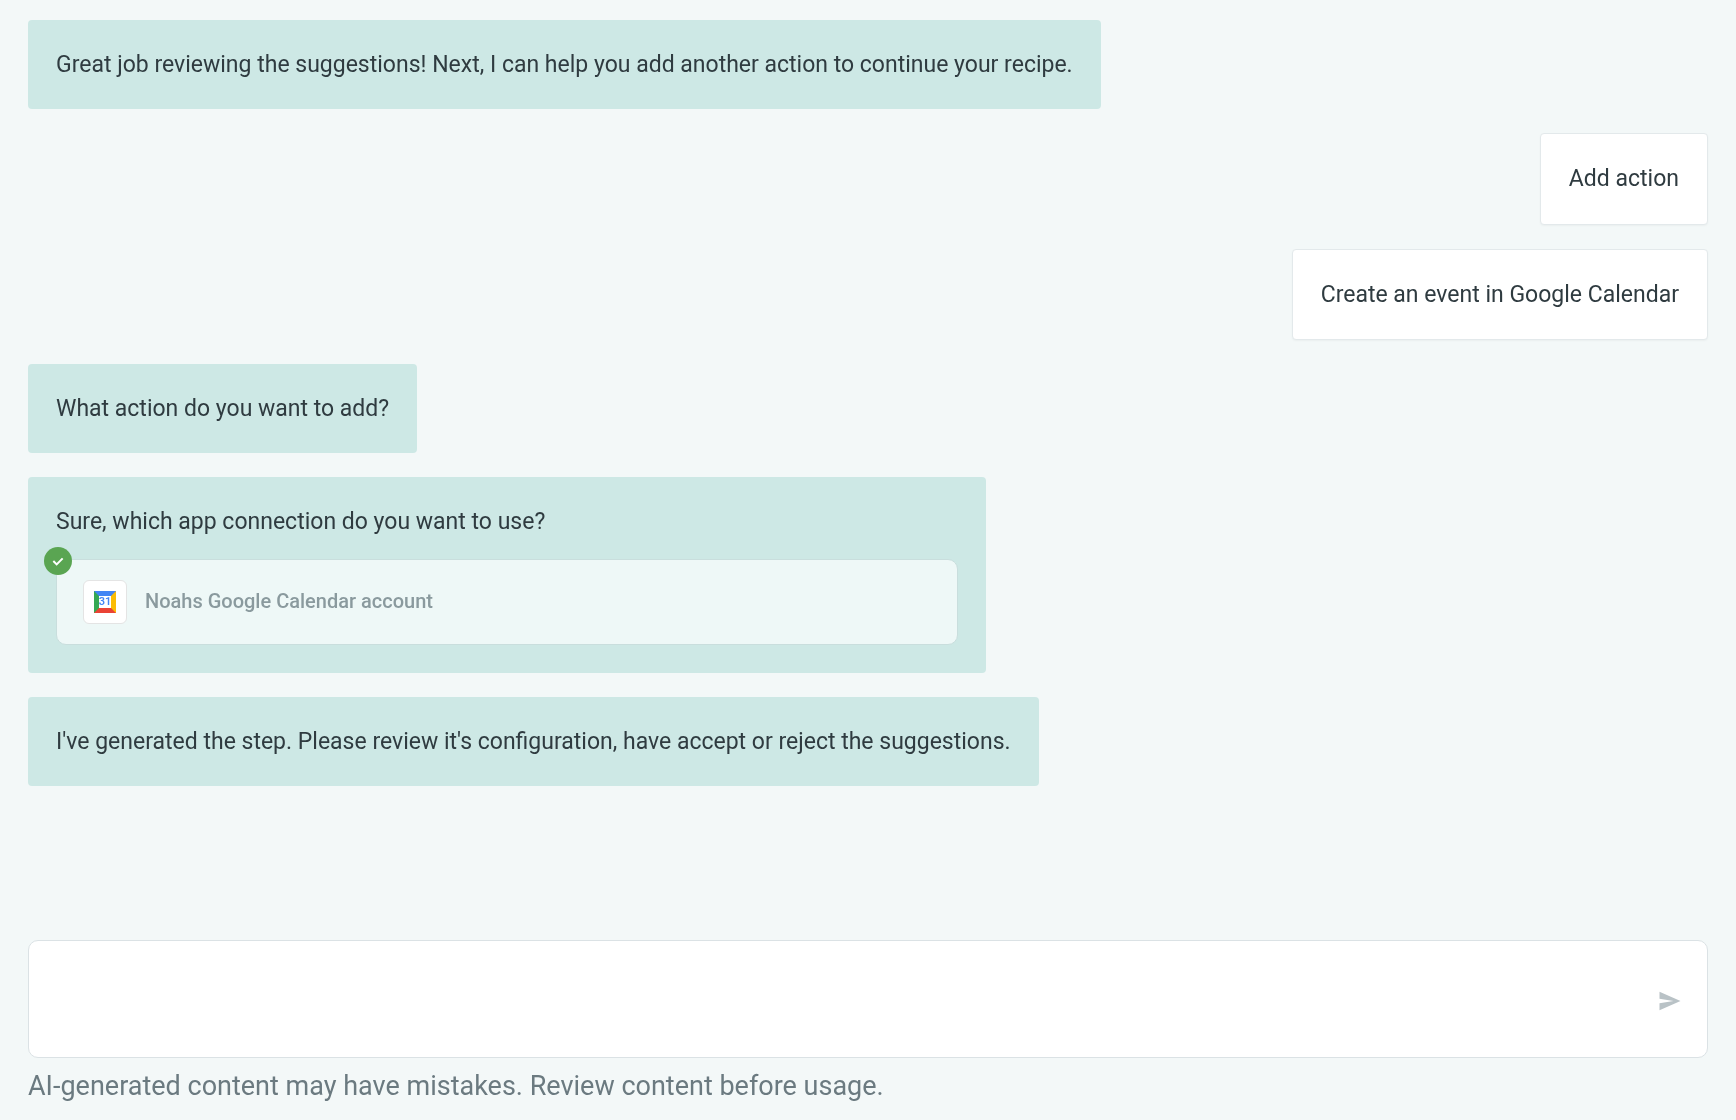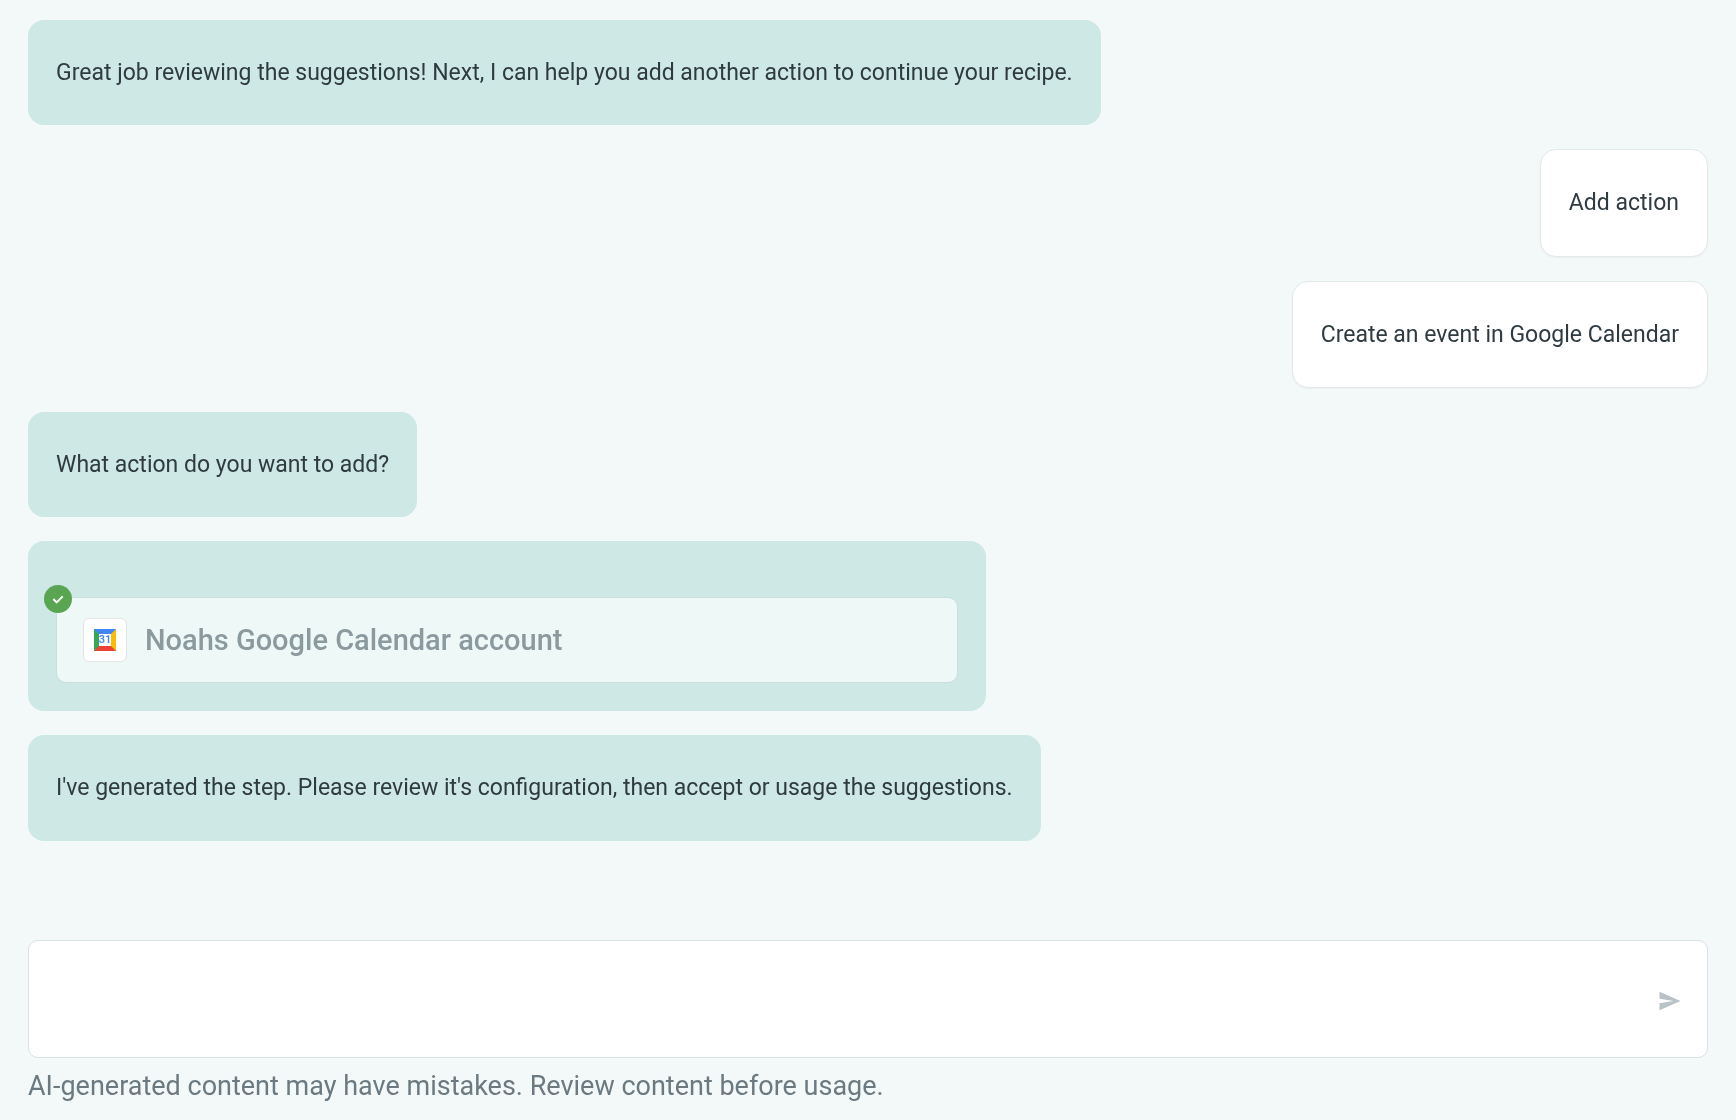--- a/index.html
+++ b/index.html
@@ -15,22 +15,22 @@
       overflow: hidden;
       position: relative;
     }
     .chat-container {
       padding: 20px 28px 0 28px;
       display: flex;
       flex-direction: column;
       gap: 24px;
     }
     .msg {
-      border-radius: 16px;
-      padding: 36px 28px;
+      border-radius: 4px;
+      padding: 28px 28px;
       font-size: 23px;
       line-height: 1.45;
       color: #2f3b40;
       max-width: 100%;
       width: fit-content;
     }
     .msg-assistant {
       background: #cde8e5;
       align-self: flex-start;
     }
@@ -108,21 +108,21 @@
     .gcal-num {
       position: absolute;
       top: 50%;
       left: 50%;
       transform: translate(-50%, -50%);
       font-size: 11px;
       font-weight: 600;
       color: #4285f4;
     }
     .connection-label {
-      font-size: 29px;
+      font-size: 20px;
       color: #8a9a9e;
       font-weight: 500;
     }
     .input-area {
       position: absolute;
       left: 28px;
       right: 28px;
       bottom: 58px;
     }
     .chat-input {
@@ -196,20 +196,21 @@
   </div>
 
   <div class="row">
     <div class="msg msg-assistant">
       <span>What action do you want to add?</span>
     </div>
   </div>
 
   <div class="row">
     <div class="msg msg-assistant with-card">
+      <span>Sure, which app connection do you want to use?</span>
       <div class="connection-card-wrap">
         <div class="check-badge">
           <svg viewBox="0 0 24 24">
               <polyline points="5 12 10 17 19 8"></polyline>
             </svg>
         </div>
         <div class="connection-card">
           <div class="gcal-icon">
             <div class="gcal-inner">
               <div class="gcal-box"></div>
@@ -217,21 +218,21 @@
             </div>
           </div>
           <span class="connection-label">Noahs Google Calendar account</span>
         </div>
       </div>
     </div>
   </div>
 
   <div class="row">
     <div class="msg msg-assistant">
-      <span>I've generated the step. Please review it's configuration, then accept or usage the suggestions.</span>
+      <span>I've generated the step. Please review it's configuration, have accept or reject the suggestions.</span>
     </div>
   </div>
 
 </div>
 
 <div class="input-area">
   <textarea class="chat-input" placeholder="" style=""></textarea>
   <button class="send-btn">
     <svg viewBox="0 0 24 24">
       <path d="M3 20l18-8L3 4v6l12 2-12 2v6z"></path>

